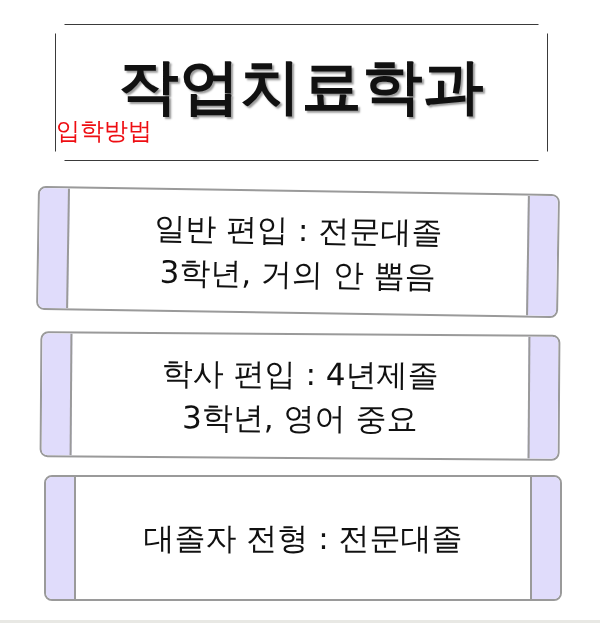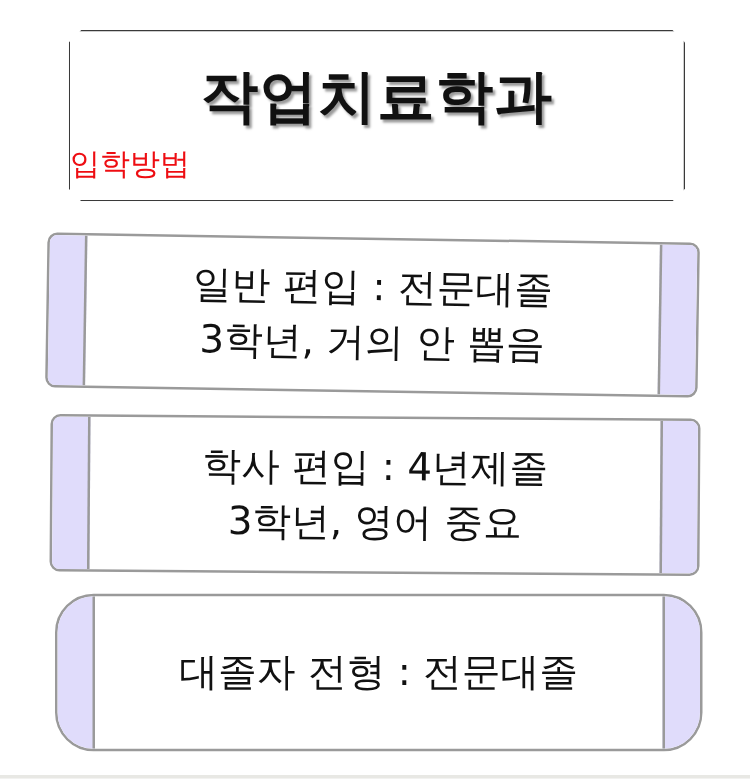--- a/index.html
+++ b/index.html
@@ -1,30 +1,30 @@
 <!DOCTYPE html>
 <html><head>
 <meta charset="utf-8">
 <style>
   html,body{margin:0;padding:0;}
   body{width:600px;height:623px;background:#ffffff;position:relative;overflow:hidden;font-family:"DejaVu Sans","Liberation Sans",sans-serif;}
   .title-box{position:absolute;left:55px;top:24px;width:491px;height:135px;border:1.5px solid #3a3a3a;background:#fff;
     clip-path:polygon(10px 0,calc(100% - 10px) 0,100% 10px,100% calc(100% - 10px),calc(100% - 10px) 100%,10px 100%,0 calc(100% - 10px),0 10px);}
-  .title-main{position:absolute;left:0;right:0;top:22px;text-align:center;font-size:46px;font-weight:bold;color:#111;letter-spacing:1px;
+  .title-main{position:absolute;left:0;right:0;top:22px;text-align:center;font-size:60px;font-weight:bold;color:#111;letter-spacing:1px;
     text-shadow:2px 2px 2px #9a9a9a;}
   .title-sub{position:absolute;left:0;right:0;top:90px;text-align:left;font-size:24px;font-weight:normal;color:#ee0d12;}
   .card{position:absolute;background:#fff;border:2px solid #9a9a9a;border-radius:8px;overflow:hidden;}
   .card .tab-l,.card .tab-r{position:absolute;top:0;bottom:0;width:28px;background:#e0dcfb;}
   .card .tab-l{left:0;border-right:2px solid #9a9a9a;}
   .card .tab-r{right:0;border-left:2px solid #9a9a9a;}
   .card .txt{position:absolute;left:30px;right:30px;top:0;bottom:0;display:flex;flex-direction:column;justify-content:center;align-items:center;
     font-size:31px;color:#111;line-height:44px;font-weight:500;}
   .c1{left:37px;top:190px;width:518px;height:120px;transform:rotate(0.9deg);}
   .c2{left:40px;top:333px;width:516px;height:122px;transform:rotate(0.4deg);}
-  .c3{left:44px;top:475px;width:514px;height:122px;border-radius:31px;}
+  .c3{left:44px;top:475px;width:514px;height:122px;}
   .bottom-line{position:absolute;left:0;right:0;top:620px;height:3px;background:#e8e8e4;}
 </style>
 </head>
 <body>
 
 <div class="title-box">
   <div class="title-main">작업치료학과</div>
   <div class="title-sub">입학방법</div>
 </div>
 

